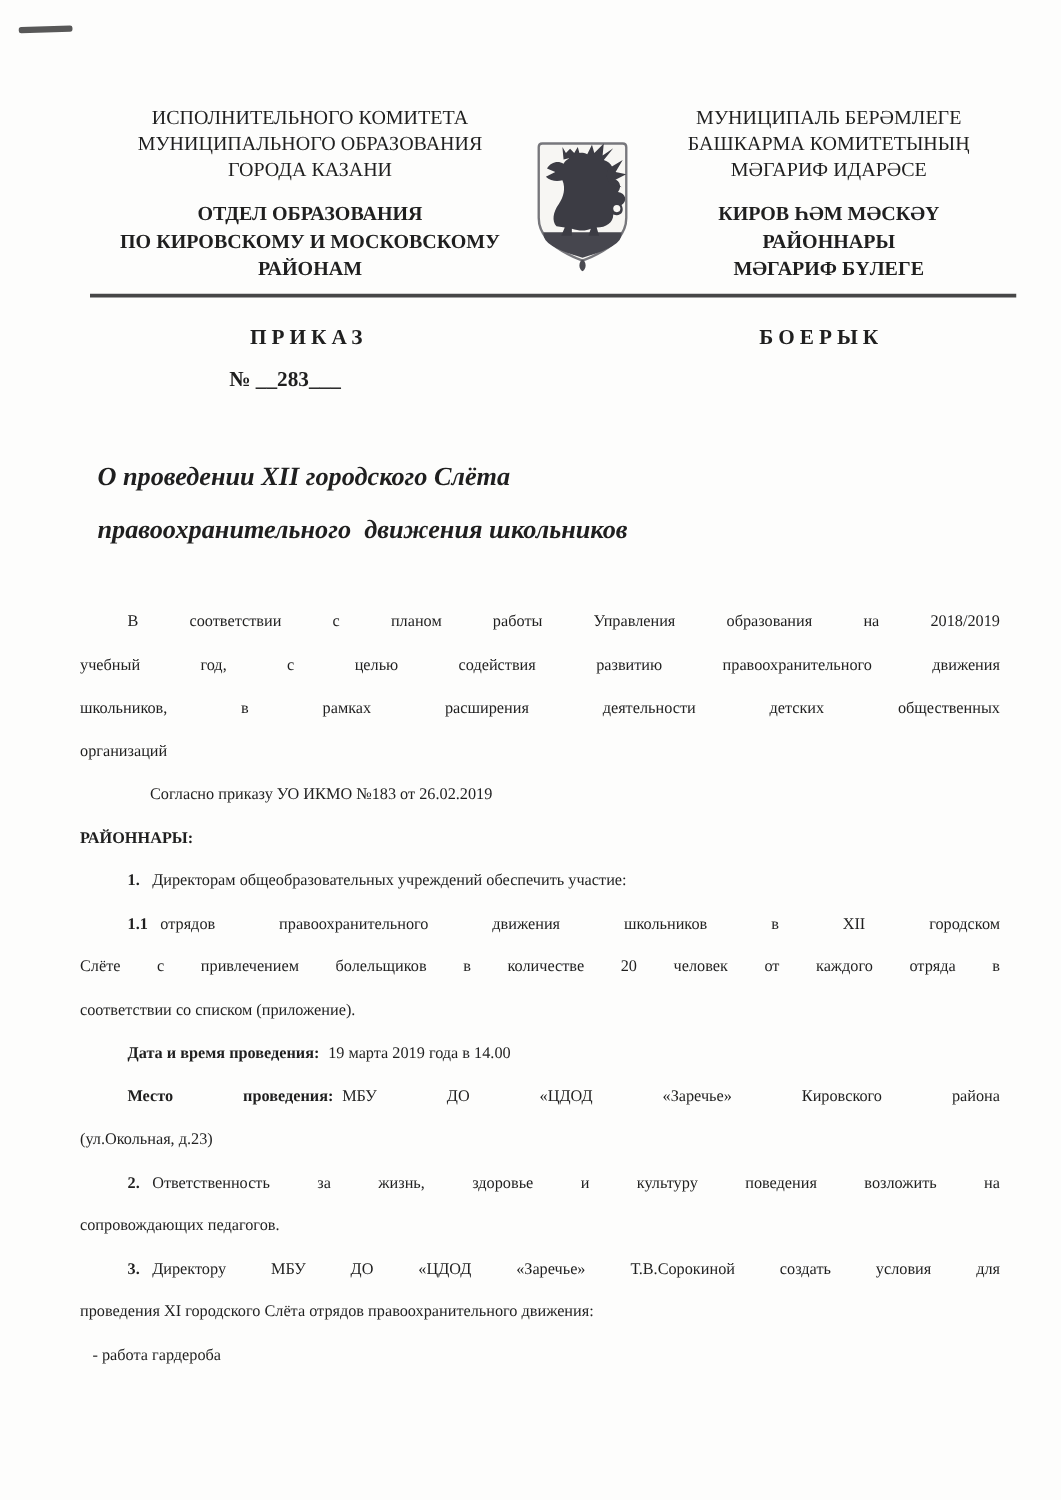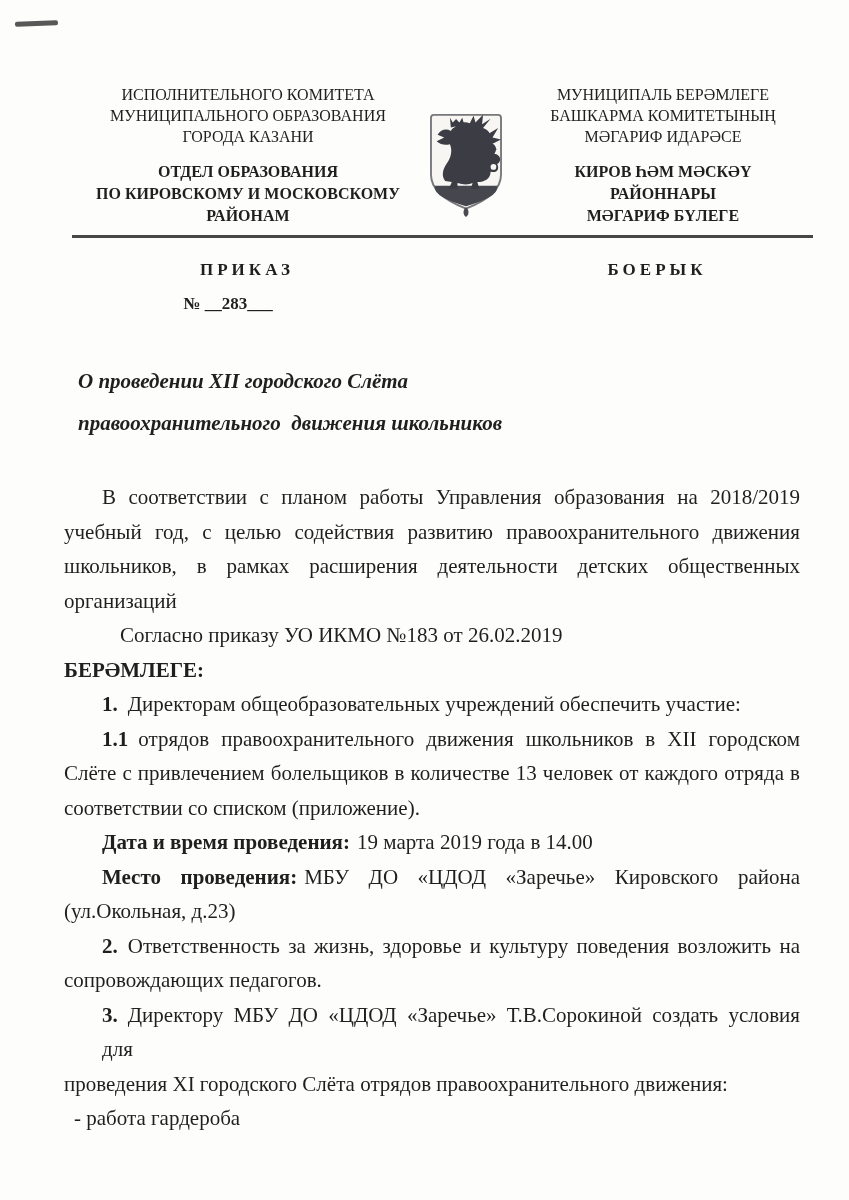--- a/index.html
+++ b/index.html
@@ -28,21 +28,21 @@
   .order-row .lh {width:350px; text-align:center;}
   .order-row .rh {width:312px; text-align:center;}
 
   .meta-row {display:flex; justify-content:space-between; margin:14px 36px 0 72px; font-size:17px;}
   .meta-row .lh {width:350px; text-align:center; letter-spacing:.5px; white-space:pre-wrap;}
   .meta-row .rh {width:312px; text-align:center; font-weight:bold;}
 
   .subject {margin:56px 45px 0 78px; font-weight:bold; font-style:italic; font-size:21px;}
   .subj-line {line-height:22px; margin-bottom:20px; white-space:pre-wrap;}
 
-  .body-text {margin:46px 49px 0 64px; font-size:21px; line-height:34.5px;}
+  .body-text {margin:46px 49px 0 64px; font-size:13px; line-height:34.5px;}
   .line {text-align:left;}
   .line.stretch {text-align:justify; text-align-last:justify;}
   .indent1 {padding-left:38px;}
   .indent2 {padding-left:56px;}
   .indent-dash {padding-left:10px;}
   .num {font-weight:bold; padding-right:10px;}
   .lbl {font-weight:bold; padding-right:7px;}
   .bold {font-weight:bold;}
   .italic {}
 </style>
@@ -111,30 +111,30 @@
   </div>
 
   <div class="body-text">
     <div class="line stretch indent1">В соответствии с планом работы Управления образования на 2018/2019</div>
     <div class="line stretch">учебный год, с целью содействия развитию правоохранительного движения</div>
     <div class="line stretch">школьников, в рамках расширения деятельности детских общественных</div>
     <div class="line">организаций</div>
 
     <div class="line indent2">Согласно приказу УО ИКМО №183 от 26.02.2019</div>
 
-    <div class="line bold">БЕРӘМЛЕГЕ:</div>
+    <div class="line bold">РАЙОННАРЫ:</div>
 
     <div class="line indent1">
       <span class="num">1.</span><span>Директорам общеобразовательных учреждений обеспечить участие:</span>
     </div>
 
     <div class="line stretch indent1">
       <span class="num">1.1</span><span>отрядов правоохранительного движения школьников в XII городском</span>
     </div>
-    <div class="line stretch">Слёте с привлечением болельщиков в количестве 13 человек от каждого отряда в</div>
+    <div class="line stretch">Слёте с привлечением болельщиков в количестве 20 человек от каждого отряда в</div>
     <div class="line">соответствии со списком (приложение).</div>
 
     <div class="line indent1">
       <span class="lbl">Дата и время проведения:</span><span>19 марта 2019 года в 14.00</span>
     </div>
 
     <div class="line stretch indent1">
       <span class="lbl">Место проведения:</span><span>МБУ ДО «ЦДОД «Заречье» Кировского района</span>
     </div>
     <div class="line italic">(ул.Окольная, д.23)</div>

